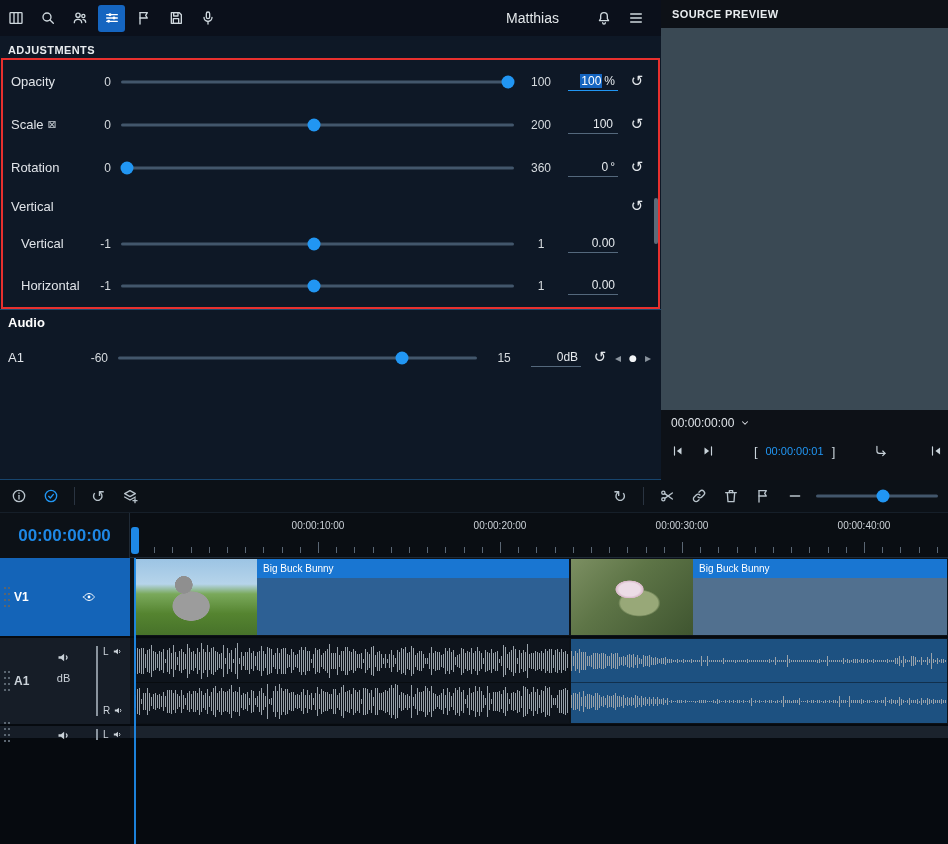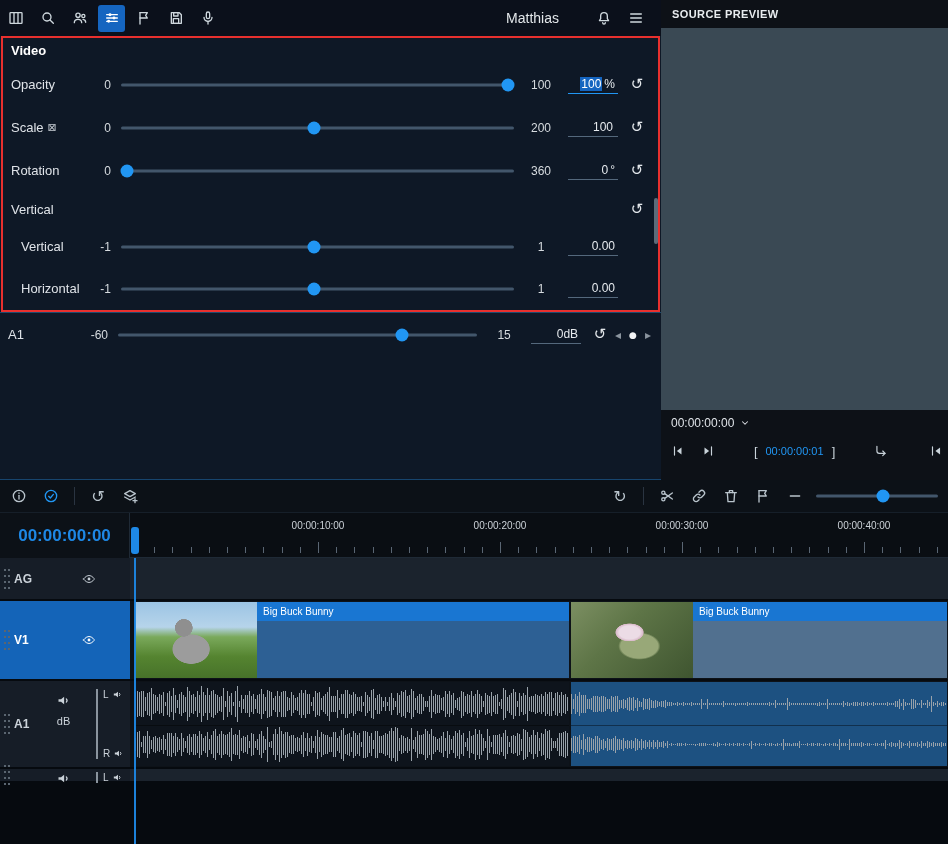--- a/index.html
+++ b/index.html
@@ -201,24 +201,24 @@
     </span>
     <span class="tb-right-icon">
       <svg class="ic" viewBox="0 0 24 24">
           <line x1="4" y1="6" x2="20" y2="6"></line>
           <line x1="4" y1="12" x2="20" y2="12"></line>
           <line x1="4" y1="18" x2="20" y2="18"></line>
         </svg>
     </span>
   </div>
 
+  <div class="adj-title">ADJUSTMENTS</div>
 
 
   <div class="video-section">
-    <div class="section-header">Video</div>
 
     <div class="adj-row">
       <span class="adj-label">Opacity</span>
       <span class="adj-min">0</span>
       <div class="adj-slider">
           <div class="sl-track"></div>
           <div class="sl-knob" style="left:calc(100% - 6px)"></div>
         </div>
       <span class="adj-max">100</span>
       <span class="adj-input blue-line"><span class="val selected">100</span><span class="suffix">%</span></span>
@@ -277,20 +277,21 @@
           <div class="sl-track"></div>
           <div class="sl-knob" style="left:49%"></div>
         </div>
       <span class="adj-max">1</span>
       <span class="adj-input"><span class="val">0.00</span></span>
       <span class="reset hidden-slot uic">↺</span>
     </div>
   </div>
 
   <div class="audio-section">
+    <div class="section-header">Audio</div>
     <div class="adj-row">
       <span class="adj-label">A1</span>
       <span class="adj-min">-60</span>
       <div class="adj-slider">
           <div class="sl-track"></div>
           <div class="sl-knob" style="left:79%"></div>
         </div>
       <span class="adj-max">15</span>
       <span class="adj-input"><span class="val">0dB</span></span>
       <span class="reset uic">↺</span>
@@ -469,33 +470,20 @@
         <b style="left:882.2px;height:6px"></b>
         <b style="left:900.4px;height:6px"></b>
         <b style="left:918.6px;height:6px"></b>
         <b style="left:936.8px;height:6px"></b>
       </div>
     <div class="playhead-handle"></div>
   </div>
 
   <div class="tl-tracks">
 
-    <div class="track-row row-ag">
-      <div class="track-header">
-        <span class="grip"></span>
-        <span class="trk-label">AG</span>
-        <span class="trk-eye">
-          <svg class="ic" viewBox="0 0 24 24">
-              <path d="M2 12s4-6.5 10-6.5S22 12 22 12s-4 6.5-10 6.5S2 12 2 12z"></path>
-              <circle cx="12" cy="12" r="2.6" fill="currentColor" stroke="none"></circle>
-            </svg>
-        </span>
-      </div>
-      <div class="track-content"></div>
-    </div>
 
 
     <div class="track-row row-v1">
       <div class="track-header">
         <span class="grip"></span>
         <span class="trk-label">V1</span>
         <span class="trk-eye">
           <svg class="ic" viewBox="0 0 24 24">
               <path d="M2 12s4-6.5 10-6.5S22 12 22 12s-4 6.5-10 6.5S2 12 2 12z"></path>
               <circle cx="12" cy="12" r="2.6" fill="currentColor" stroke="none"></circle>

